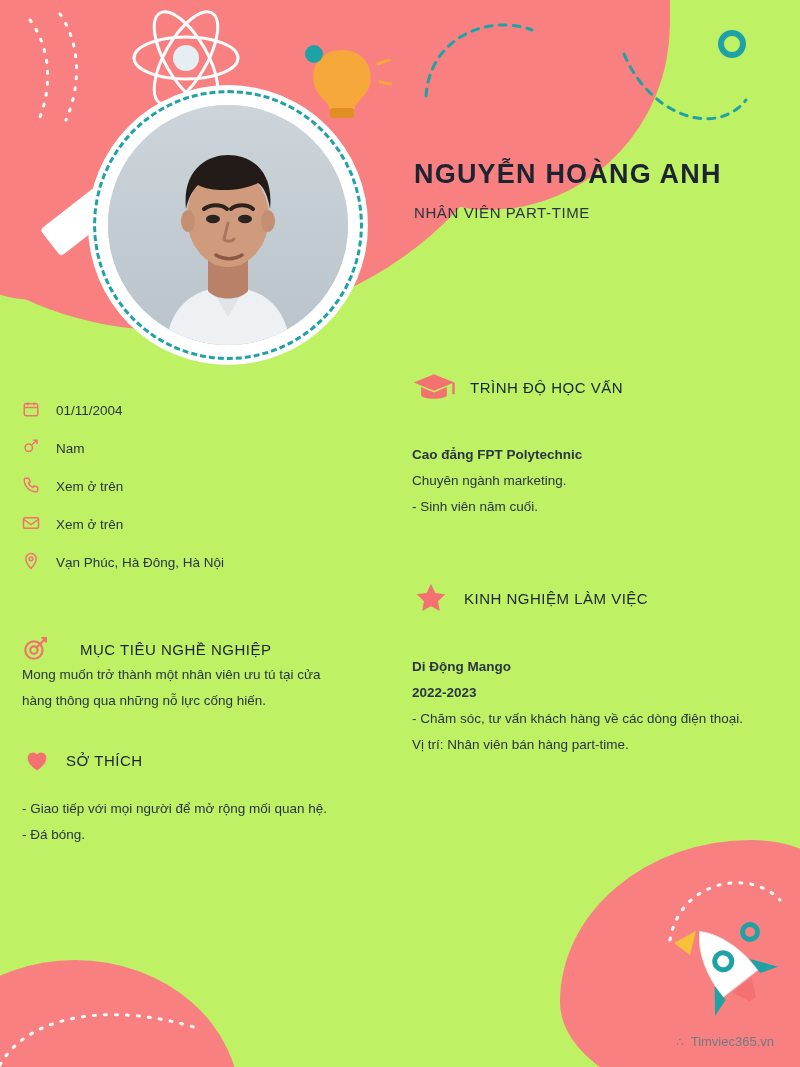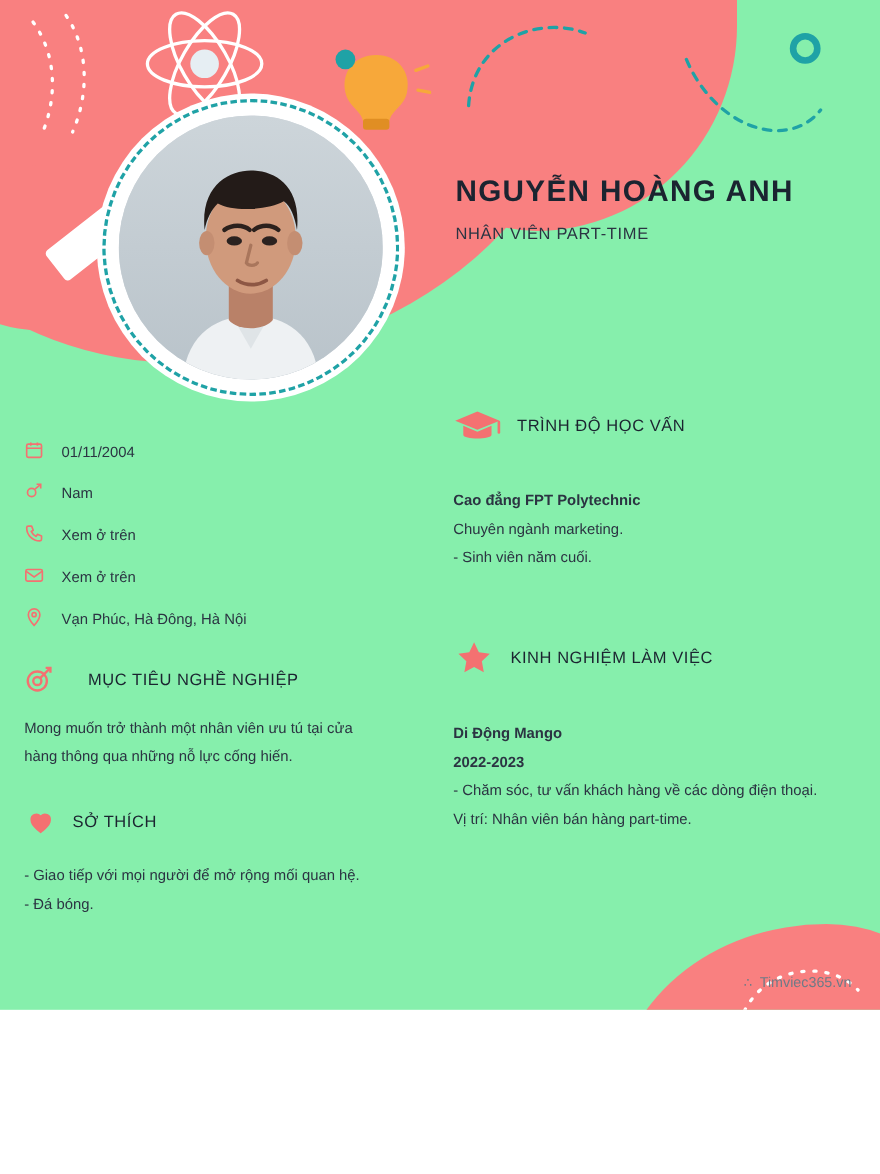--- a/index.html
+++ b/index.html
@@ -4,22 +4,22 @@
 <style>
   * { box-sizing: border-box; margin: 0; padding: 0; }
   html, body {
     width: 800px; height: 1067px;
     background: #ffffff;
     font-family: "Liberation Sans", sans-serif;
     overflow: hidden;
   }
   .page {
     position: relative;
-    width: 800px; height: 918px;
-    background: #86efac;
+    width: 800px; height: 1067px;
+    background: #bef264;
     overflow: hidden;
   }
 
   
   .deco { position: absolute; pointer-events: none; }
 
   .top-blob-main {
     top: -130px; left: -140px;
     width: 680px; height: 460px;
     background: #f98080;
@@ -165,22 +165,22 @@
     text-transform: uppercase;
   }
 
   .body-txt {
     font-size: 13.5px;
     line-height: 26px;
     color: #2b3442;
   }
   .body-txt.b { font-weight: bold; }
 
-  .blk-mt-a { margin-top: 35px; gap: 32px; }
-  .blk-mt-b { margin-top: 18px; }
+  .blk-mt-a { margin-top: 66px; gap: 32px; }
+  .blk-mt-b { }
   .blk-mt-c { margin-top: 32px; }
   .blk-mt-d { margin-top: 22px; }
   .blk-mt-e { margin-top: 60px; }
   .blk-mt-f { margin-top: 38px; }
 
   
   .footer {
     position: absolute;
     right: 26px; bottom: 18px;
     font-size: 13px;

